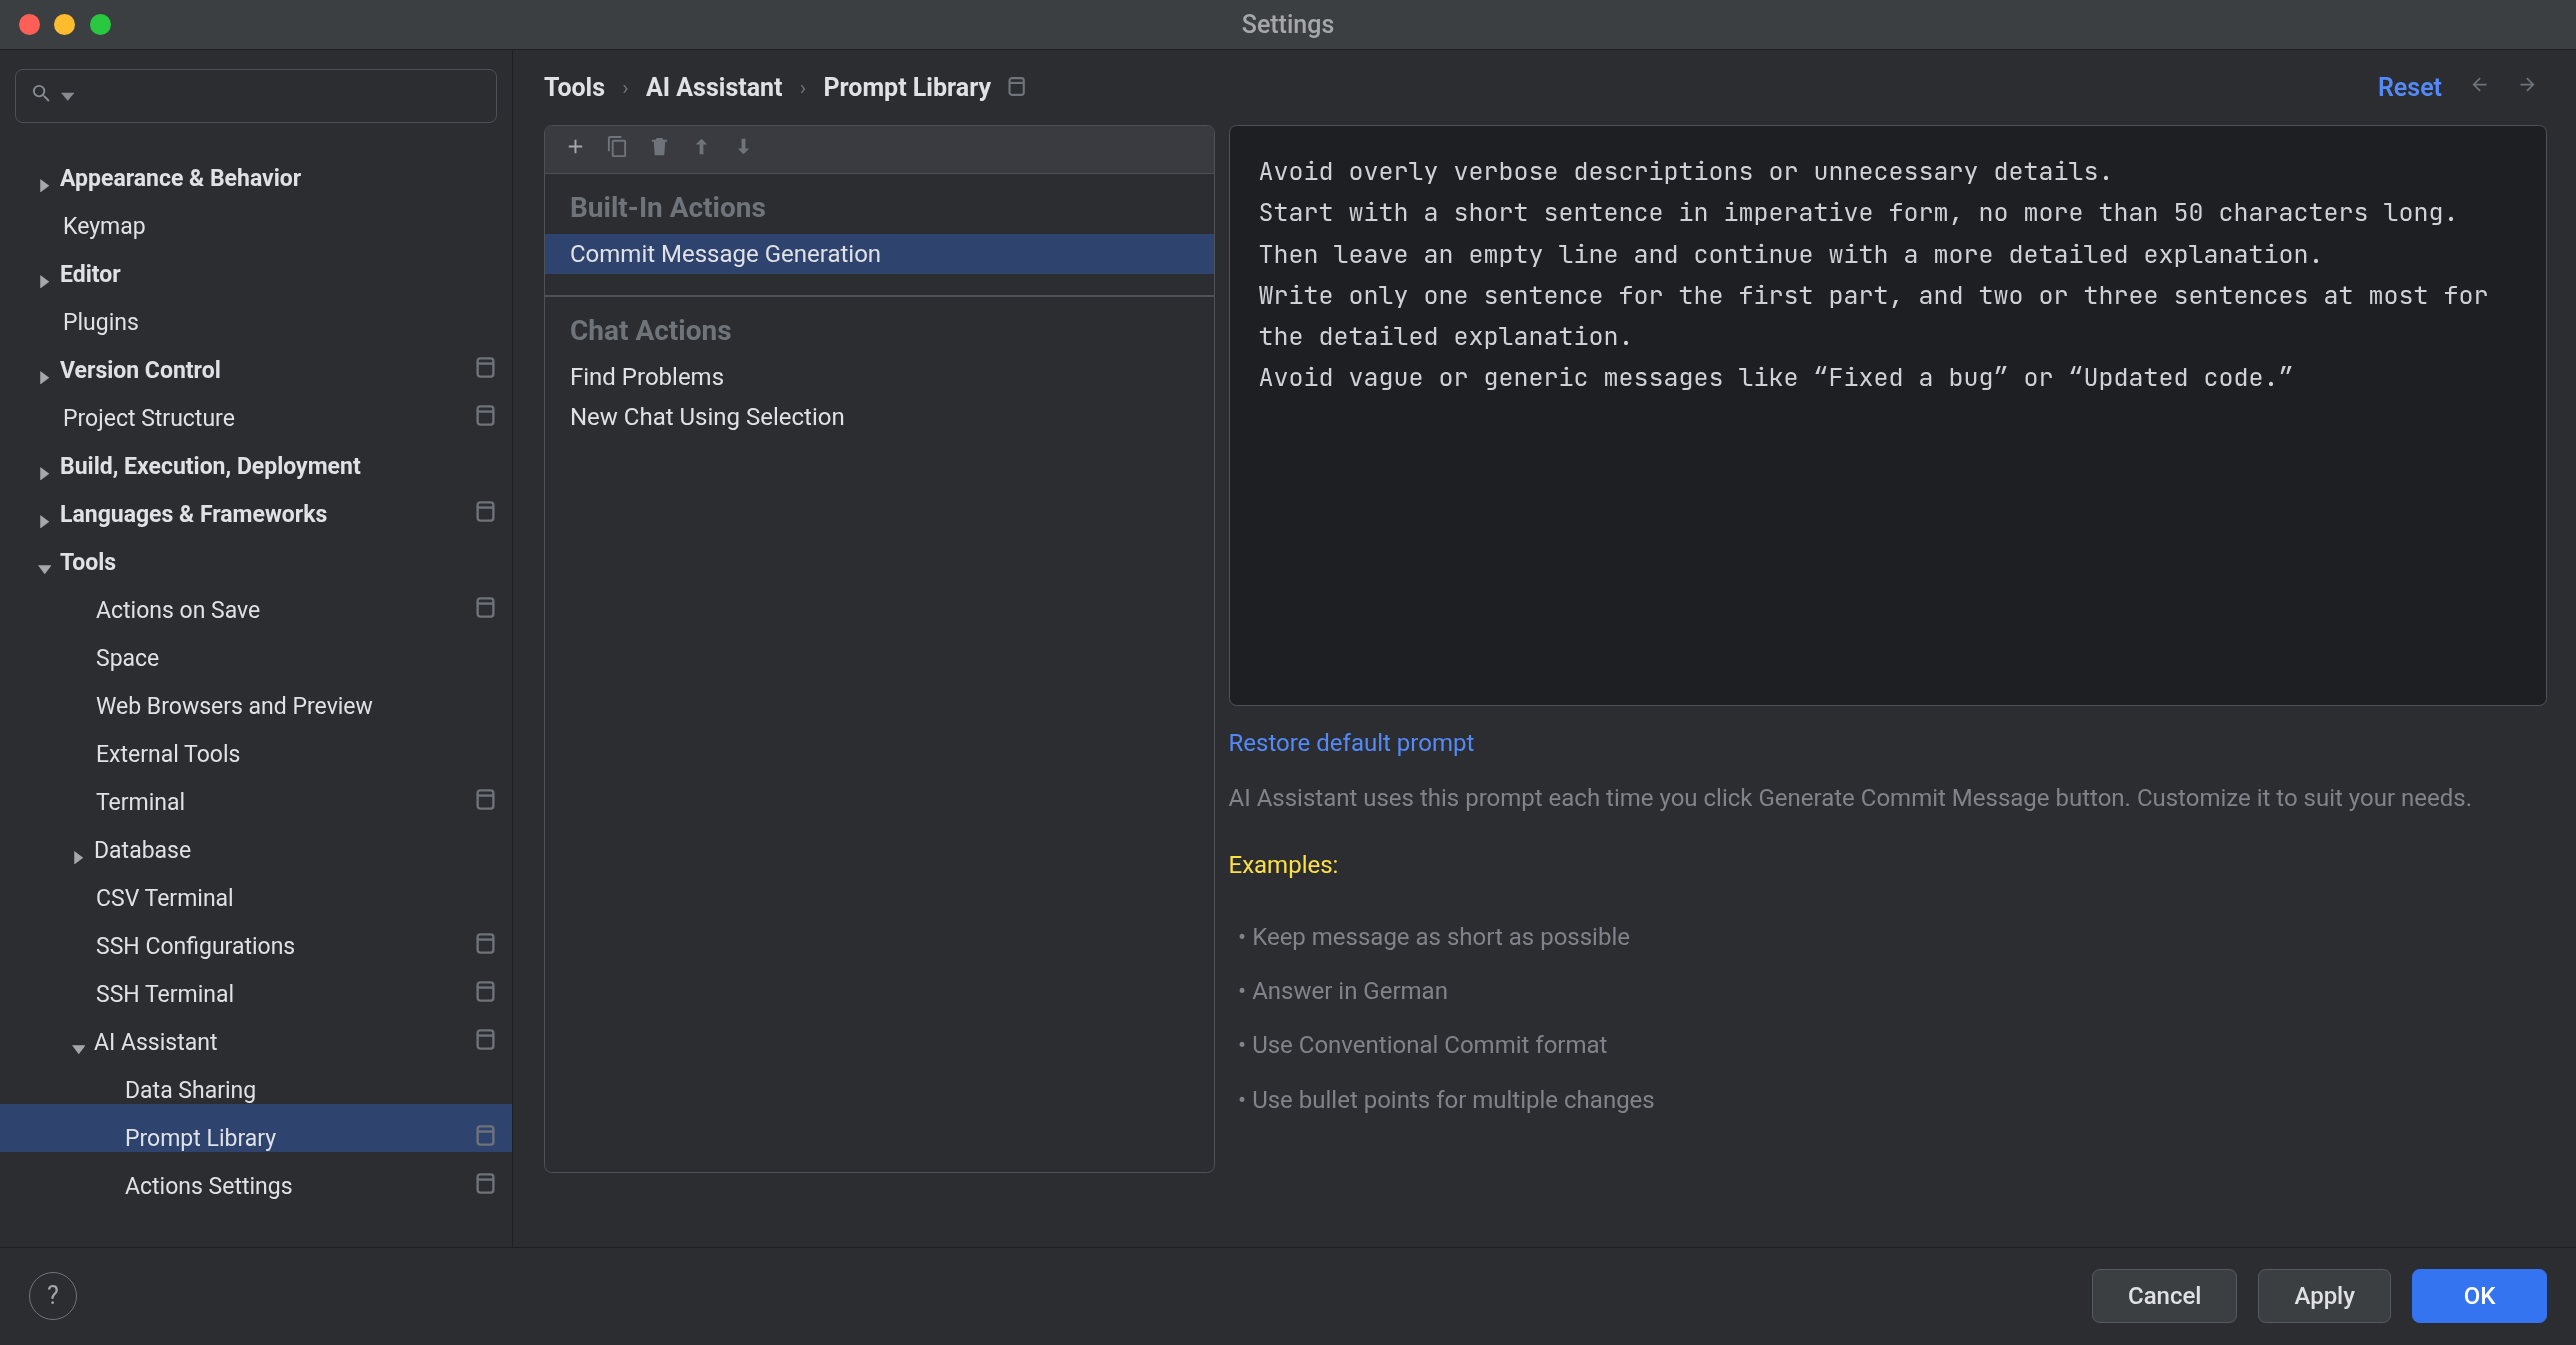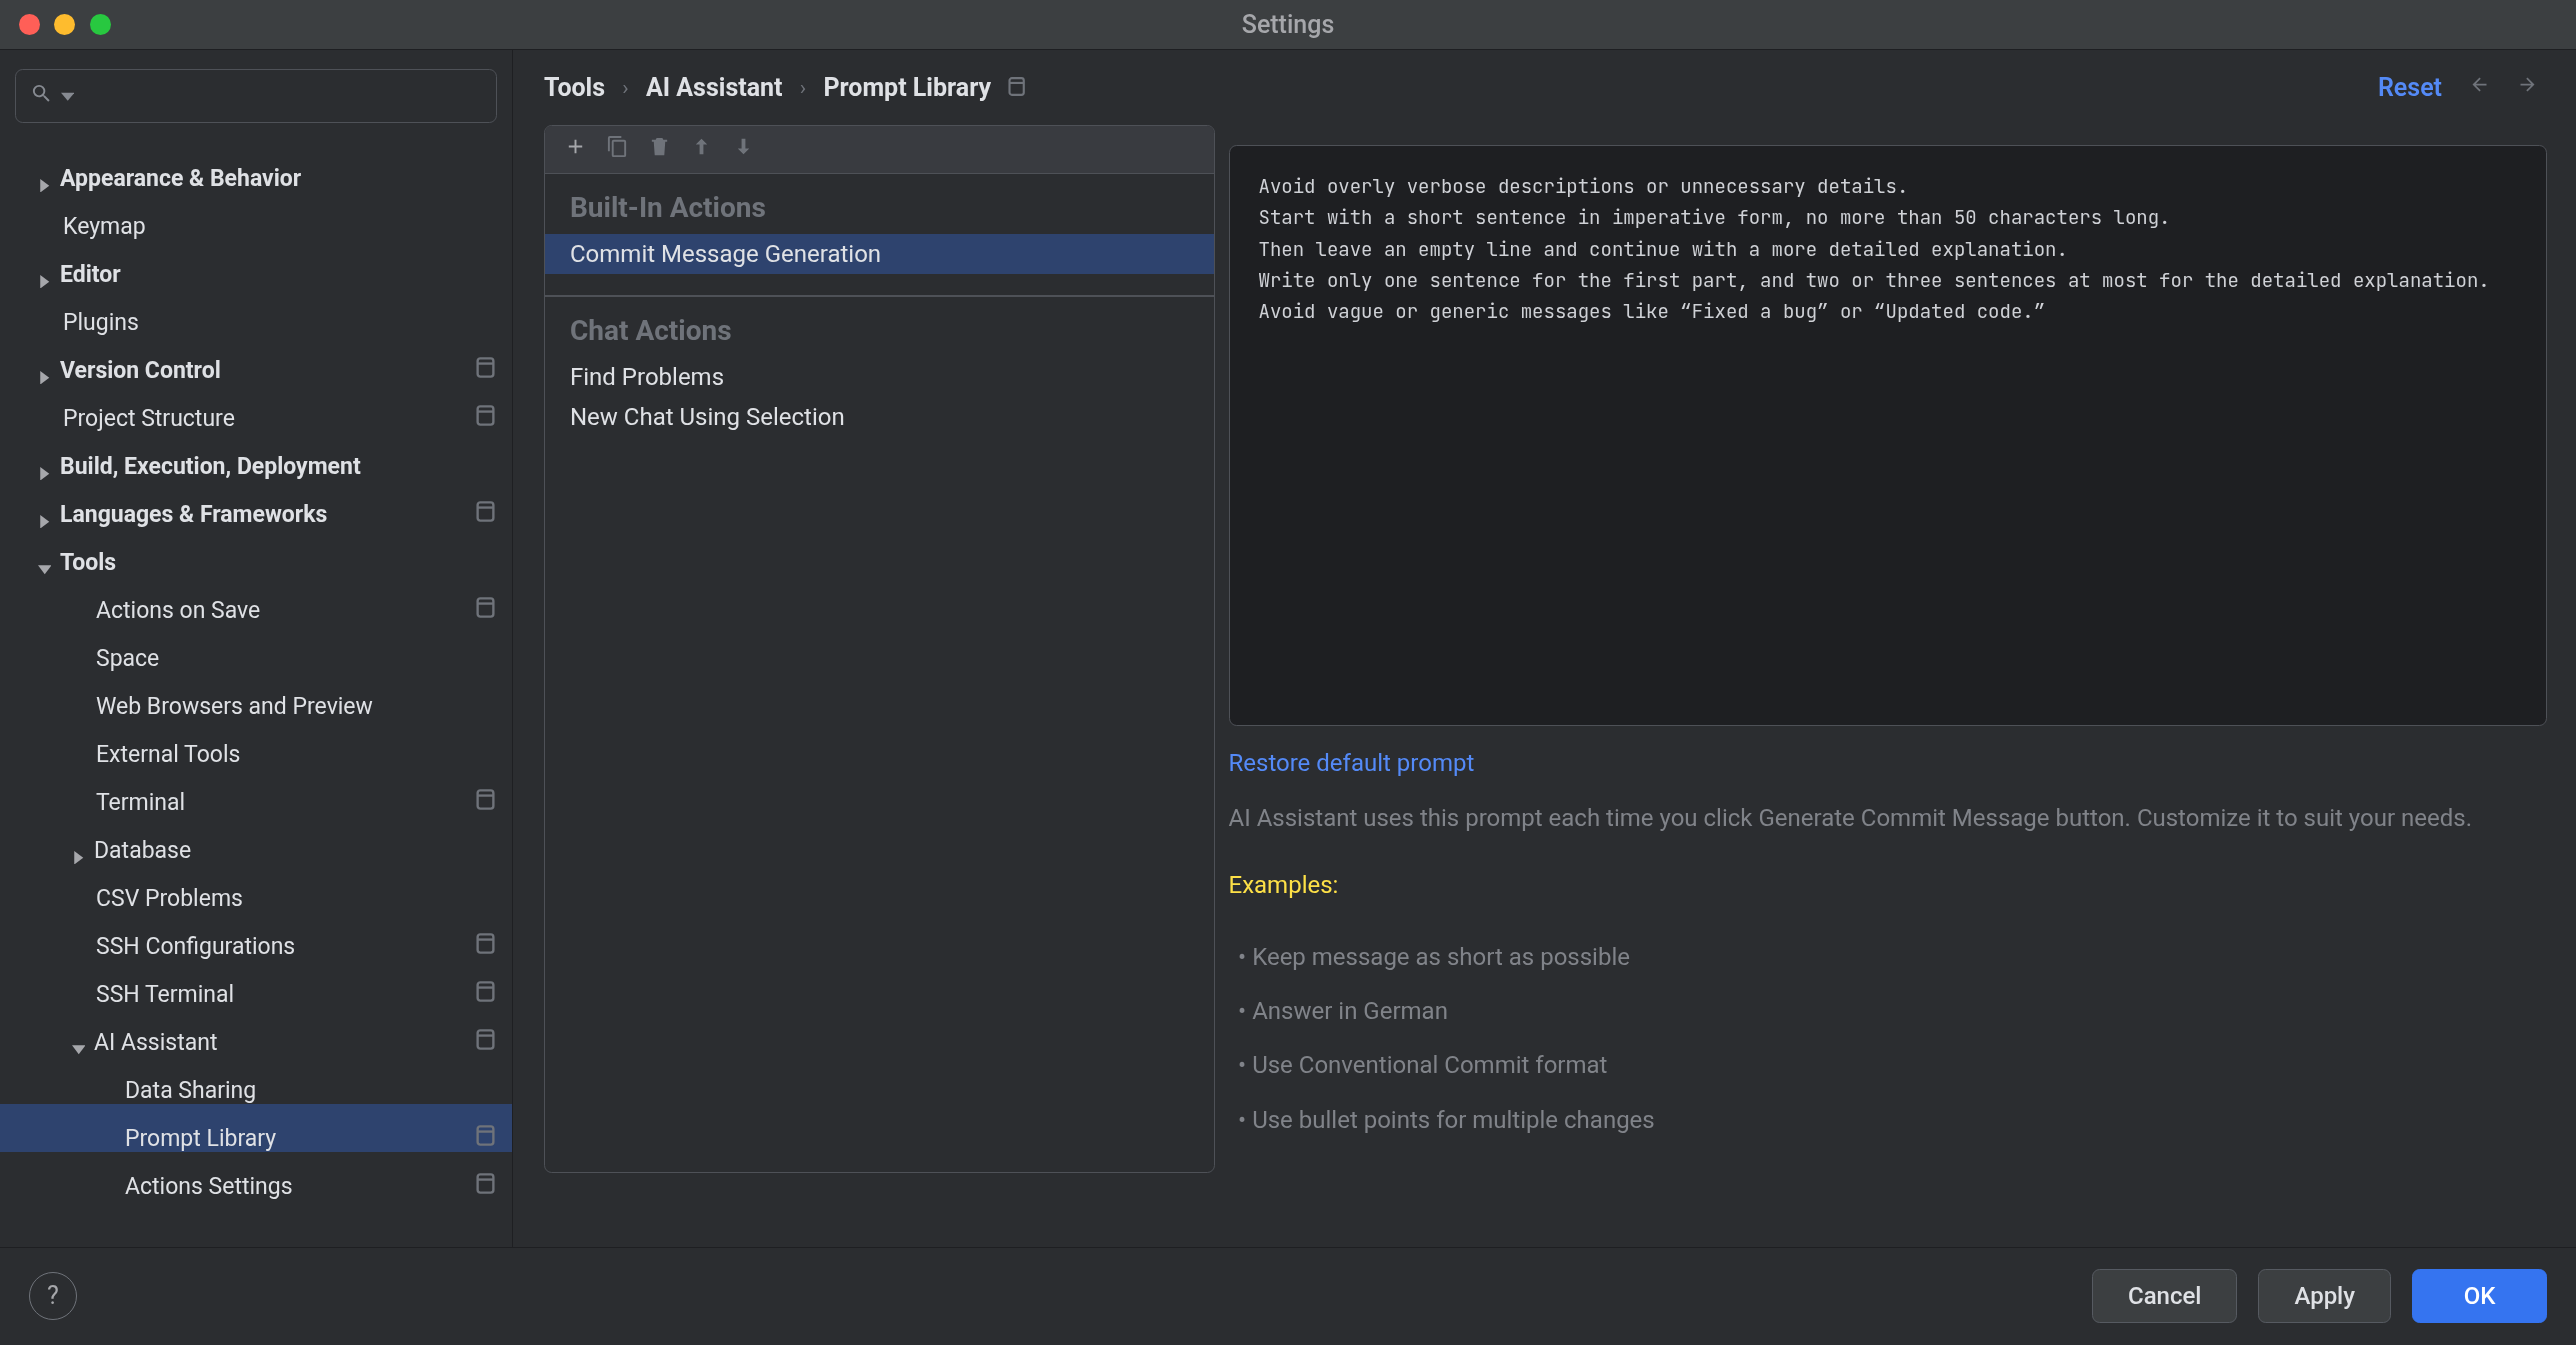--- a/index.html
+++ b/index.html
@@ -80,23 +80,22 @@
     .action-item { height:40px; display:flex; align-items:center; padding:0 25px; font-size:24px; cursor:pointer;}
     .action-item.selected{ background:#2e436e;}
     .group-sep { height:1.9px; background:#4e5157; margin-top:11.5px;}
 
     
     .editor-col { flex:1; display:flex; flex-direction:column; gap:23px; padding-right:29px;}
     .prompt-box{
       width:100%; height:581px; background:#1e1f22; border:1px solid #4e5157;
       border-radius:7.7px; padding:25px 29px;
       font-family:"JetBrains Mono","SF Mono",Menlo,Consolas,monospace;
-      font-size:19px; line-height:1.65; color:#cfd1d6; white-space:pre-wrap;
+      font-size:25px; line-height:1.65; color:#cfd1d6; white-space:pre-wrap;
       overflow:auto;
-      margin-top:20px;
     }
     .restore-link{ color:#548af7; font-size:24px; cursor:pointer;}
     .help-text{ color:#808389; font-size:24px; line-height:1.5;}
     .ex-label{ color:#fde047; font-size:24px; margin-top:11.5px;}
     .bullets{ color:#808389; font-size:24px; line-height:1.6; padding-left:9.6px;}
     .bullets li{ list-style:none;margin-top:16px; }
     .bullets li::before{ content:"•  "; }
 
     
     .footer{
@@ -248,21 +247,21 @@
       </div>
       <div class="tree-item ind1">
         <span class="arrow">
             <svg viewBox="0 0 8 12">
               <path d="M0 0l8 6-8 6z"></path>
             </svg>
           </span>
         <span class="label">Database</span>
       </div>
       <div class="tree-item ind1 noarrow">
-          <span class="label">CSV Problems</span>
+          <span class="label">CSV Terminal</span>
         </div>
       <div class="tree-item ind1 noarrow">
           <span class="label">SSH Configurations</span>
         <span class="badge"><svg viewBox="0 0 14 16">
               <rect x="1" y="1" width="12" height="14" rx="2"></rect>
               <line x1="1" y1="5" x2="13" y2="5"></line>
             </svg></span>
       </div>
       <div class="tree-item ind1 noarrow">
           <span class="label">SSH Terminal</span>

